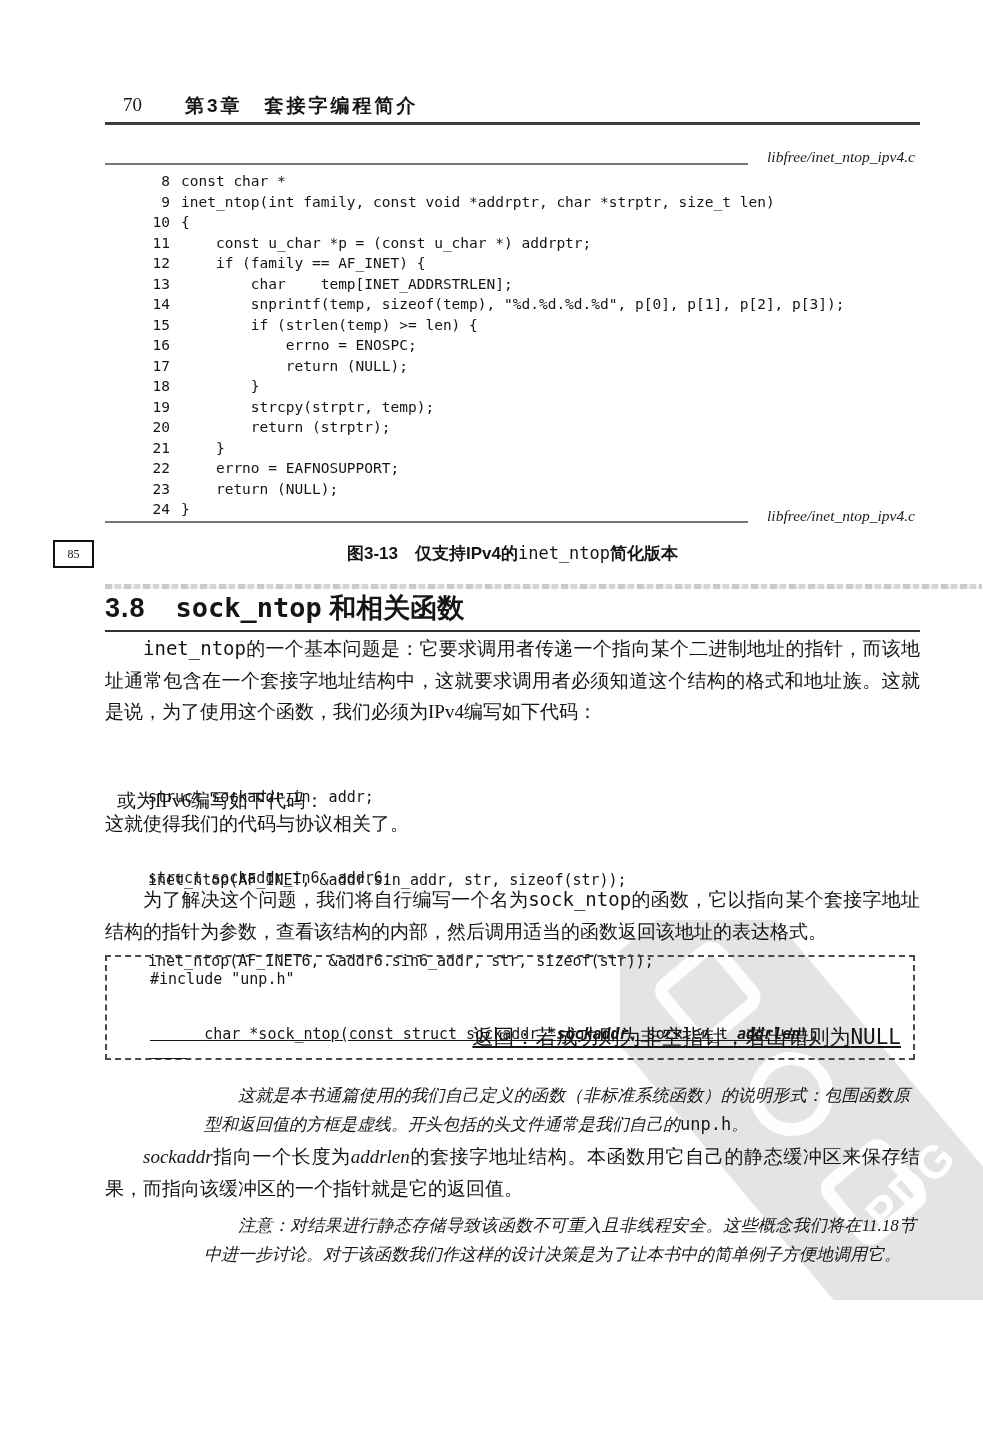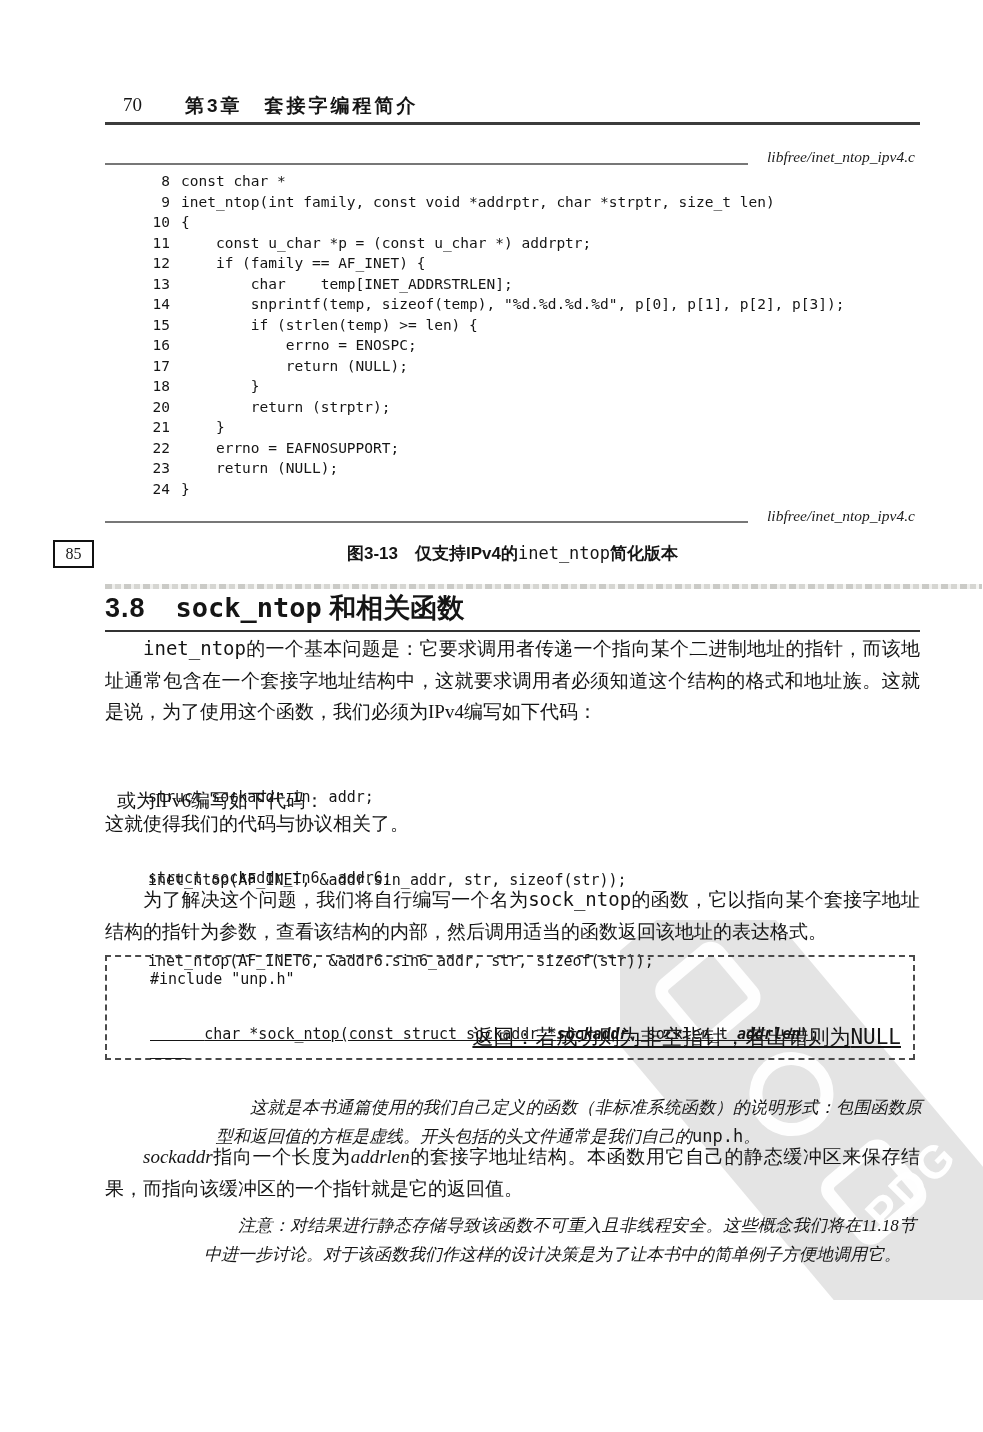--- a/index.html
+++ b/index.html
@@ -25,21 +25,21 @@
   
   .rule-thin { height:1.5px; background:#777; }
   .file-label { font-style:italic; font-size:15.5px; color:#1c1c1c; font-family:"Liberation Serif", serif; }
   .listing { left:128px; top:171px; font-family:"DejaVu Sans Mono", monospace; font-size:14.5px; line-height:20.5px; }
   .code-line { display:flex; }
   .lineno { display:inline-block; width:42px; text-align:right; margin-right:11px; white-space:pre; }
   .codetxt { white-space:pre; }
 
   
   .pg-box { left:53px; top:540px; width:37px; height:24px; border:2px solid #111;
-    font-size:16px; text-align:center; line-height:24px; }
+    font-size:12px; text-align:center; line-height:24px; }
   .caption { left:105px; top:542px; width:815px; text-align:center;
     font-family:"Liberation Sans", sans-serif; font-weight:600; font-size:17px; }
   .caption .mono { font-weight:500; }
 
   
   .band { left:105px; top:584px; width:877px; height:5px; opacity:.75;
     background:repeating-linear-gradient(90deg,#b9b9b4 0 7px, #e9e9e6 7px 10px, #c8c8c3 10px 16px, #f2f2ef 16px 19px); }
   .section { left:105px; top:590px; font-family:"Liberation Sans", sans-serif; font-weight:bold; font-size:27px; }
   .section .num { margin-right:30px; letter-spacing:1px; }
   .section .mono { font-family:"DejaVu Sans Mono", monospace; font-weight:bold; }
@@ -124,20 +124,24 @@
       </div>
     <div class="code-line">
         <span class="lineno">17</span>
         <span class="codetxt">            return (NULL);</span>
       </div>
     <div class="code-line">
         <span class="lineno">18</span>
         <span class="codetxt">        }</span>
       </div>
     <div class="code-line">
+        <span class="lineno">19</span>
+        <span class="codetxt">        strcpy(strptr, temp);</span>
+      </div>
+    <div class="code-line">
         <span class="lineno">20</span>
         <span class="codetxt">        return (strptr);</span>
       </div>
     <div class="code-line">
         <span class="lineno">21</span>
         <span class="codetxt">    }</span>
       </div>
     <div class="code-line">
         <span class="lineno">22</span>
         <span class="codetxt">    errno = EAFNOSUPPORT;</span>
@@ -197,21 +201,21 @@
   <div class="abs proto-box">
     <div class="proto-line" style="top:13px;">#include "unp.h"</div>
     <div class="proto-line" style="top:50px;text-decoration:underline;">
       <span>char *sock_ntop(const struct sockaddr *</span><span class="proto-arg">sockaddr</span><span>, socklen_t </span><span class="proto-arg">addrlen</span><span>);</span>
     </div>
     <div class="proto-return">
       <span>返回：若成功则为非空指针，若出错则为</span><span class="mono">NULL</span>
     </div>
   </div>
 
-  <p class="abs note n1" style="margin:16px;">
+  <p class="abs note n1" style="margin:4px;">
     <span>这就是本书通篇使用的我们自己定义的函数（非标准系统函数）的说明形式：包围函数原型和返回值的方框是虚线。开头包括的头文件通常是我们自己的</span><span class="mono" style="font-style:normal;">unp.h</span><span>。</span>
   </p>
 
   <p class="abs para indent p5" style="margin:0;">
     <span class="arg">sockaddr</span><span>指向一个长度为</span><span class="arg">addrlen</span><span>的套接字地址结构。本函数用它自己的静态缓冲区来保存结果，而指向该缓冲区的一个指针就是它的返回值。</span>
   </p>
 
   <p class="abs note n2" style="margin:4px;">
     <span>注意：对结果进行静态存储导致该函数不可重入且非线程安全。这些概念我们将在11.18节中进一步讨论。对于该函数我们作这样的设计决策是为了让本书中的简单例子方便地调用它。</span>
   </p>

